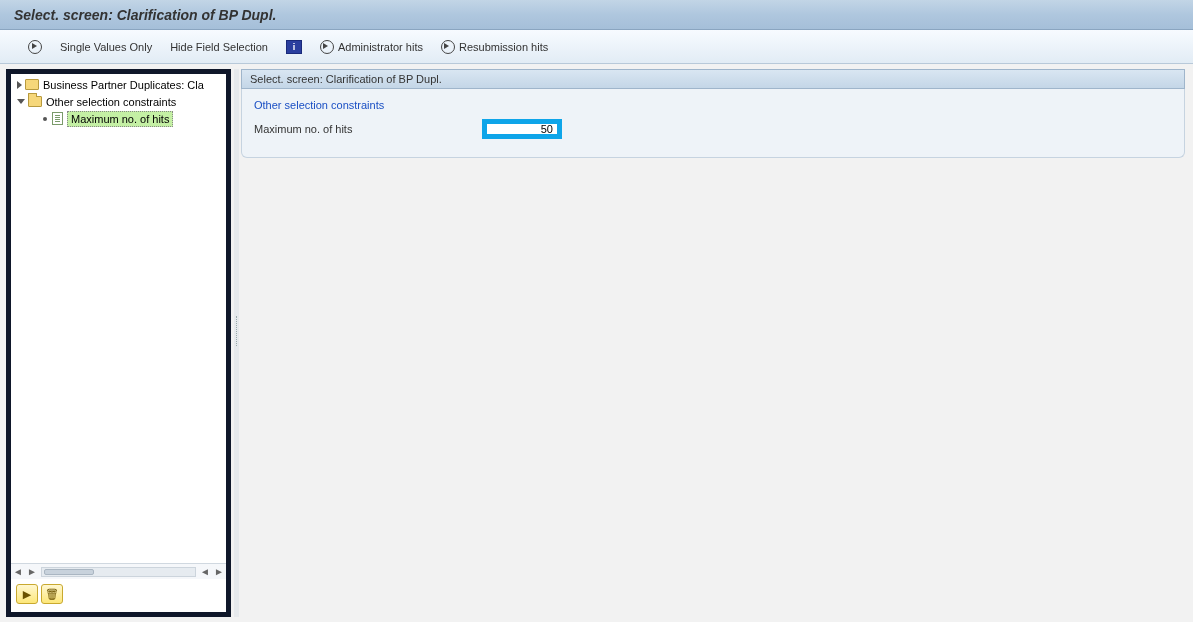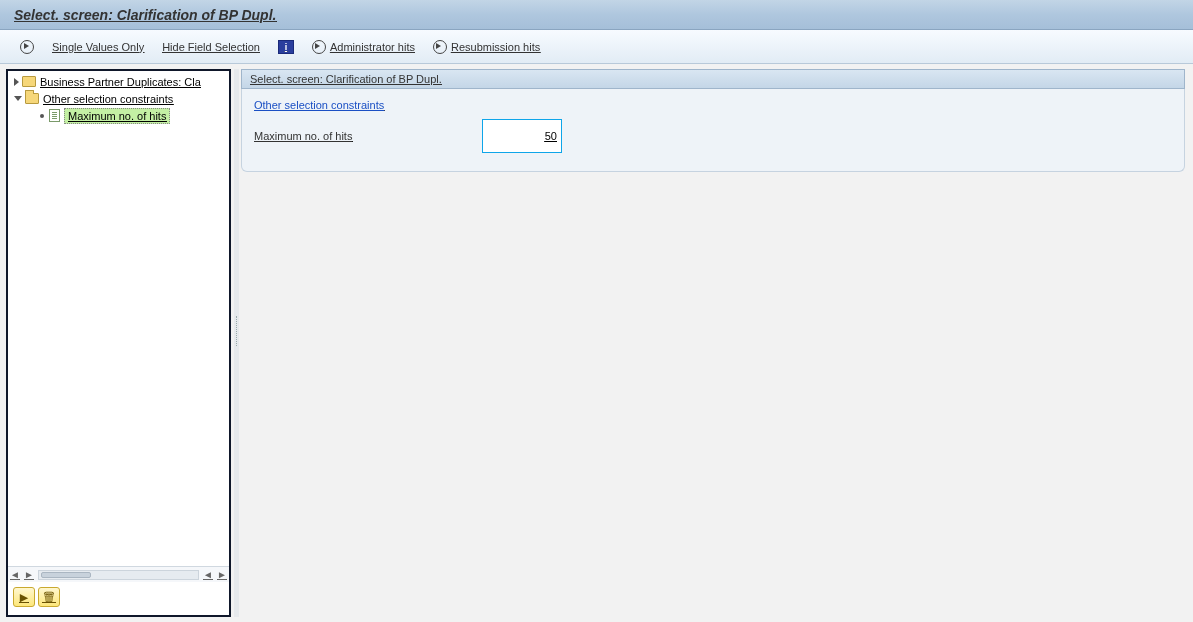--- a/index.html
+++ b/index.html
@@ -1,15 +1,15 @@
 <!DOCTYPE html>
 <html><head>
   <meta charset="utf-8">
   <style>
-    * { box-sizing: border-box; margin: 0; padding: 0; text-decoration: underline; }
+    * { box-sizing: border-box; margin: 0; padding: 0; }
     body {
       font-family: Arial, Helvetica, sans-serif;
       font-size: 11px;
       background: #f2f2f2;
       width: 1193px;
       height: 622px;
       overflow: hidden;
     }
     .title-bar {
       background: linear-gradient(to bottom, #c2d5e6, #afc7de 50%, #a5bfd9);
@@ -23,21 +23,21 @@
       font-size: 14px;
       font-weight: bold;
       font-style: italic;
       color: #333;
     }
     .toolbar {
       background: linear-gradient(to bottom, #f7fbff, #e2ecf5);
       height: 34px;
       display: flex;
       align-items: center;
-      padding-left: 14px;
+      padding-left: 22px;
       border-bottom: 1px solid #b8c9d9;
       gap: 6px;
     }
     .toolbar-btn {
       display: inline-flex;
       align-items: center;
       height: 22px;
       padding: 0 6px;
       gap: 4px;
       cursor: pointer;
@@ -72,21 +72,21 @@
     }
     .content-area {
       display: flex;
       height: calc(100% - 64px);
       background: #f2f2f2;
     }
     .tree-panel {
       width: 225px;
       min-width: 225px;
       background: #fff;
-      border: 2px solid #0f172a;
+      border: 5px solid #0f172a;
       margin: 5px 3px 5px 6px;
       position: relative;
       display: flex;
       flex-direction: column;
     }
     .tree-body {
       flex: 1;
       overflow: hidden;
       padding-top: 2px;
     }
@@ -227,22 +227,22 @@
     .group-label {
       color:#1a4fc4;
       padding: 2px 0 8px 2px;
     }
     .field-row {
       display:flex;align-items:center;gap:8px;
       padding-left: 2px;
     }
     .field-label { width: 220px; color:#333; }
     .text-input {
-      width: 80px;height:34px;
-      border:1px solid #0ea5e9;
+      width: 80px;height:20px;
+      border:5px solid #0ea5e9;
       background:#fff;
       text-align:right;
       padding-right:4px;
       font-size:11px;
       font-family:inherit;
     }
   </style>
 </head>
 <body>
 

